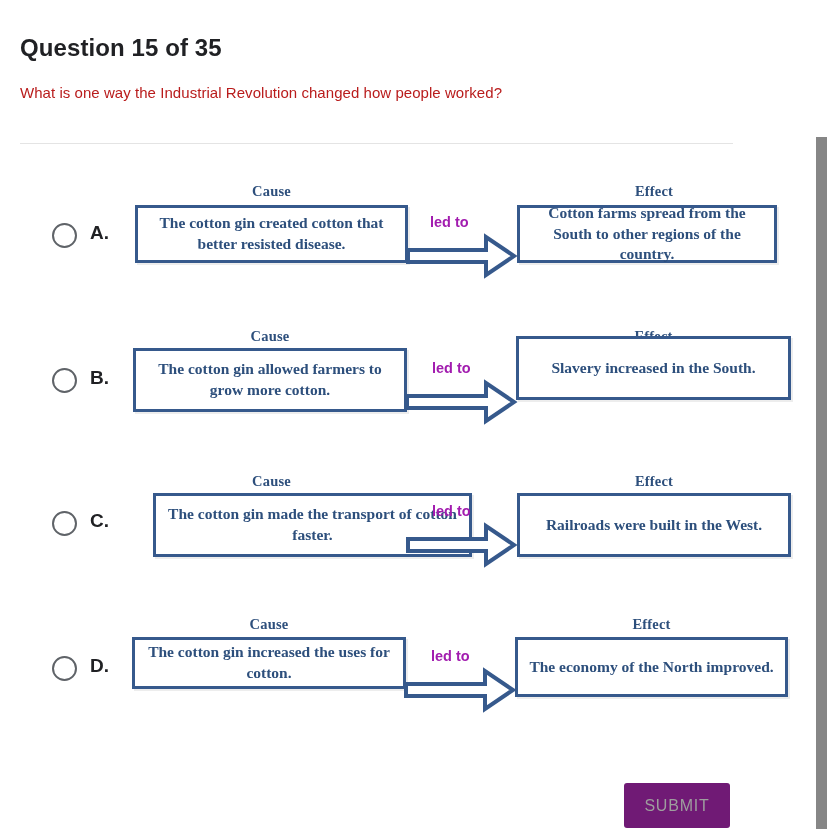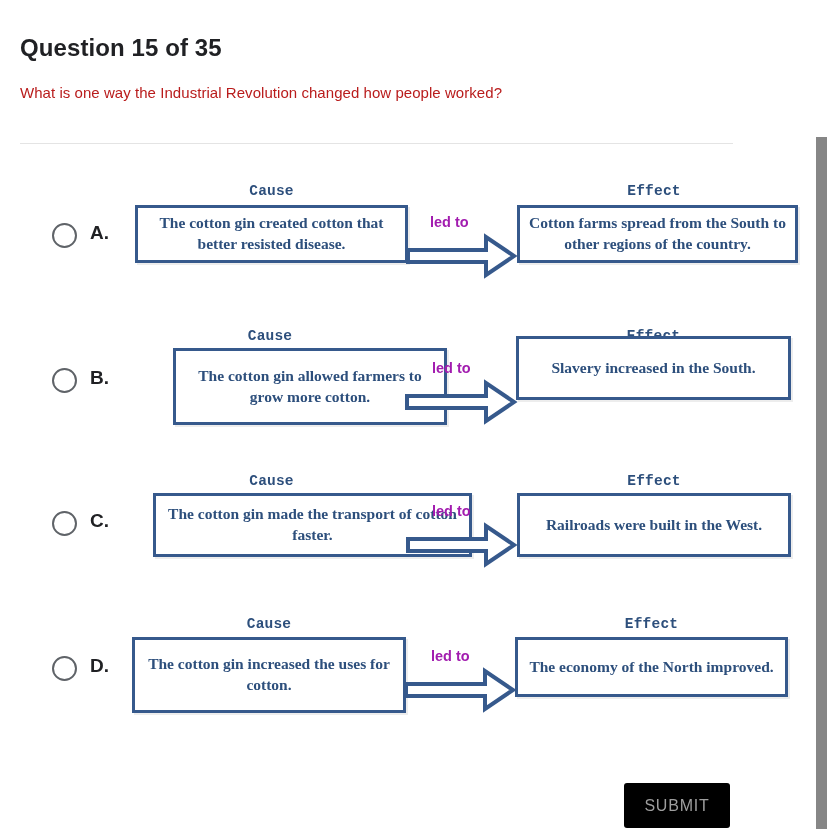--- a/index.html
+++ b/index.html
@@ -78,21 +78,21 @@
     top: 0;
     height: 145px;
   }
 
   .col-label {
     position: absolute;
     font-size: 14.5px;
     font-weight: bold;
     color: #2d4f7c;
     text-align: center;
-    font-family: Liberation Mono, monospace;
+    font-family: Liberation Serif, serif;
     letter-spacing: 0.2px;
   }
 
   .cebox {
     position: absolute;
     border: 3px solid #36598c;
     background: #ffffff;
     display: flex;
     align-items: center;
     justify-content: center;
@@ -117,21 +117,21 @@
 
   .arrow-svg { position: absolute; }
 
   
   .submit-btn {
     position: absolute;
     left: 624px;
     top: 783px;
     width: 106px;
     height: 45px;
-    background: #000000;
+    background: #701a75;
     border: none;
     border-radius: 3px;
     color: #9e9e9e;
     font-size: 16px;
     letter-spacing: 0.8px;
     font-family: "Liberation Sans", sans-serif;
     cursor: default;
     display: flex;
     align-items: center;
     justify-content: center;
@@ -175,33 +175,33 @@
       <div class="col-label" style="left:517px;top:8px;width:274px;">Effect</div>
 
       <div class="cebox shadowed" style="left:135px;top:30px;width:273px;height:58px;">The cotton gin created cotton that better resisted disease.</div>
 
       <div class="ledto" style="left:430px;top:39px;">led to</div>
 
       <svg class="arrow-svg" style="left:406px;top:57px;" width="112" height="48" viewBox="0 0 112 48">
         <path d="M2 18 L80 18 L80 5 L108 24 L80 43 L80 30 L2 30 Z" fill="#ffffff" stroke="#36598c" stroke-width="4" stroke-linejoin="miter"></path>
       </svg>
 
-      <div class="cebox shadowed" style="left:517px;top:30px;width:281px;height:58px;">Cotton farms spread from the South to other regions of the country.</div>
+      <div class="cebox shadowed" style="left:517px;top:30px;width:260px;height:58px;">Cotton farms spread from the South to other regions of the country.</div>
     </div>
   </div>
 
   <div class="option" style="top:320px;">
     <div class="radio" style="top:48px;"></div>
     <div class="opt-letter" style="top:47px;">B.</div>
 
     <div class="diagram" style="left:0;width:810px;">
       <div class="col-label" style="left:133px;top:8px;width:274px;">Cause</div>
       <div class="col-label" style="left:516px;top:8px;width:275px;">Effect</div>
 
-      <div class="cebox shadowed" style="left:133px;top:28px;width:274px;height:77px;margin-left:40px;">The cotton gin allowed farmers to grow more cotton.</div>
+      <div class="cebox shadowed" style="left:133px;top:28px;width:274px;height:64px;">The cotton gin allowed farmers to grow more cotton.</div>
 
       <div class="ledto" style="left:432px;top:40px;">led to</div>
 
       <svg class="arrow-svg" style="left:405px;top:58px;" width="113" height="48" viewBox="0 0 113 48">
         <path d="M2 18 L81 18 L81 5 L109 24 L81 43 L81 30 L2 30 Z" fill="#ffffff" stroke="#36598c" stroke-width="4" stroke-linejoin="miter"></path>
       </svg>
 
       <div class="cebox shadowed" style="left:516px;top:16px;width:275px;height:64px;">Slavery increased in the South.</div>
     </div>
   </div>
@@ -227,21 +227,21 @@
   </div>
 
   <div class="option" style="top:610px;">
     <div class="radio" style="top:46px;"></div>
     <div class="opt-letter" style="top:45px;">D.</div>
 
     <div class="diagram" style="left:0;width:810px;">
       <div class="col-label" style="left:132px;top:6px;width:274px;">Cause</div>
       <div class="col-label" style="left:515px;top:6px;width:273px;">Effect</div>
 
-      <div class="cebox shadowed" style="left:132px;top:27px;width:274px;height:76px;">The cotton gin increased the uses for cotton.</div>
+      <div class="cebox shadowed" style="left:132px;top:27px;width:274px;height:52px;">The cotton gin increased the uses for cotton.</div>
 
       <div class="ledto" style="left:431px;top:38px;">led to</div>
 
       <svg class="arrow-svg" style="left:404px;top:56px;" width="113" height="48" viewBox="0 0 113 48">
         <path d="M2 18 L81 18 L81 5 L109 24 L81 43 L81 30 L2 30 Z" fill="#ffffff" stroke="#36598c" stroke-width="4" stroke-linejoin="miter"></path>
       </svg>
 
       <div class="cebox shadowed" style="left:515px;top:27px;width:273px;height:60px;">The economy of the North improved.</div>
     </div>
   </div>

